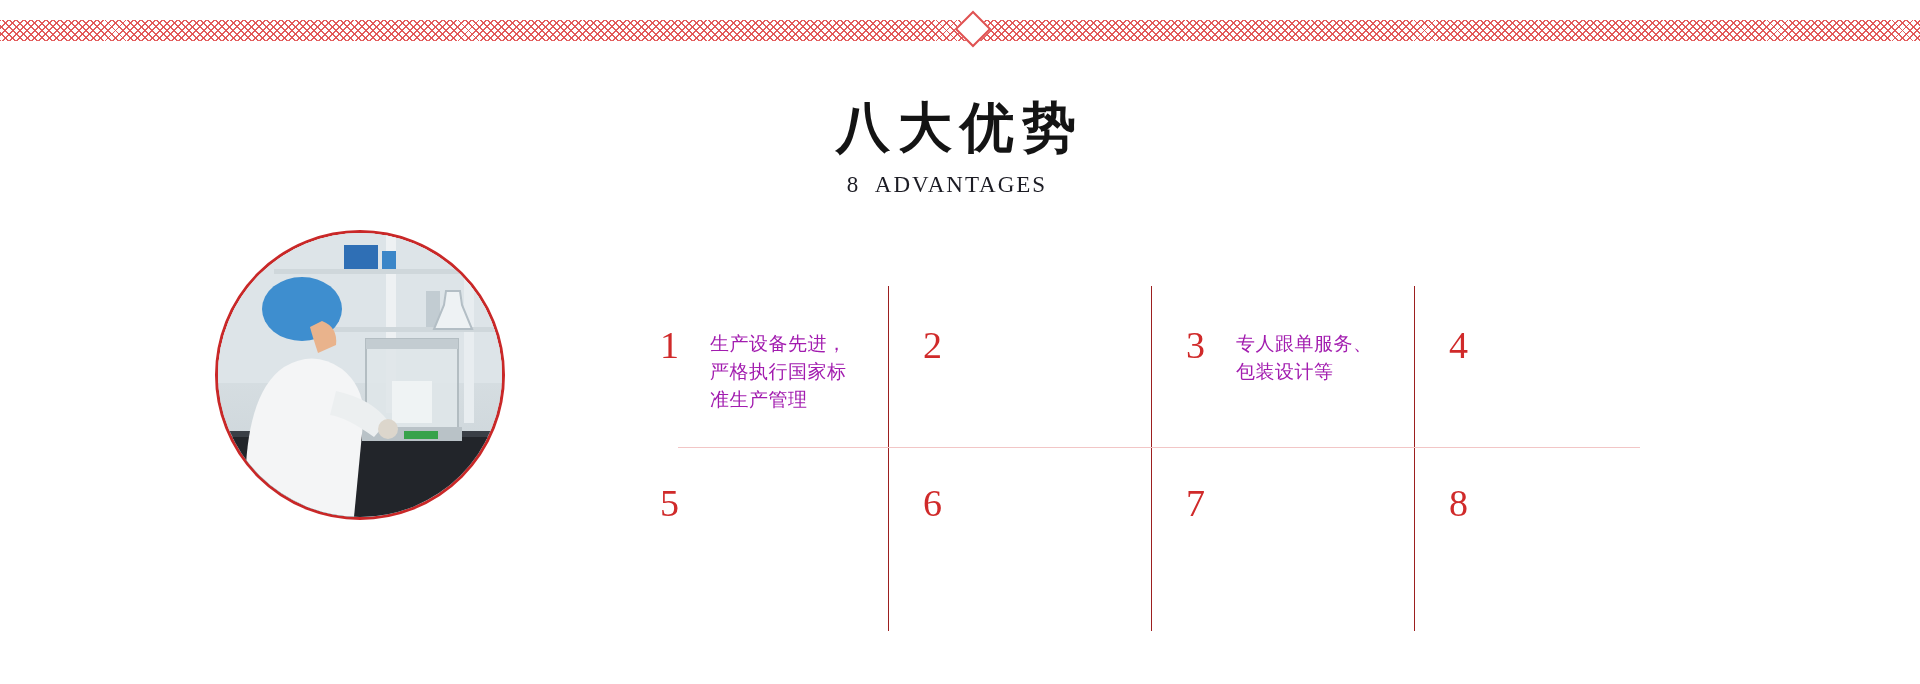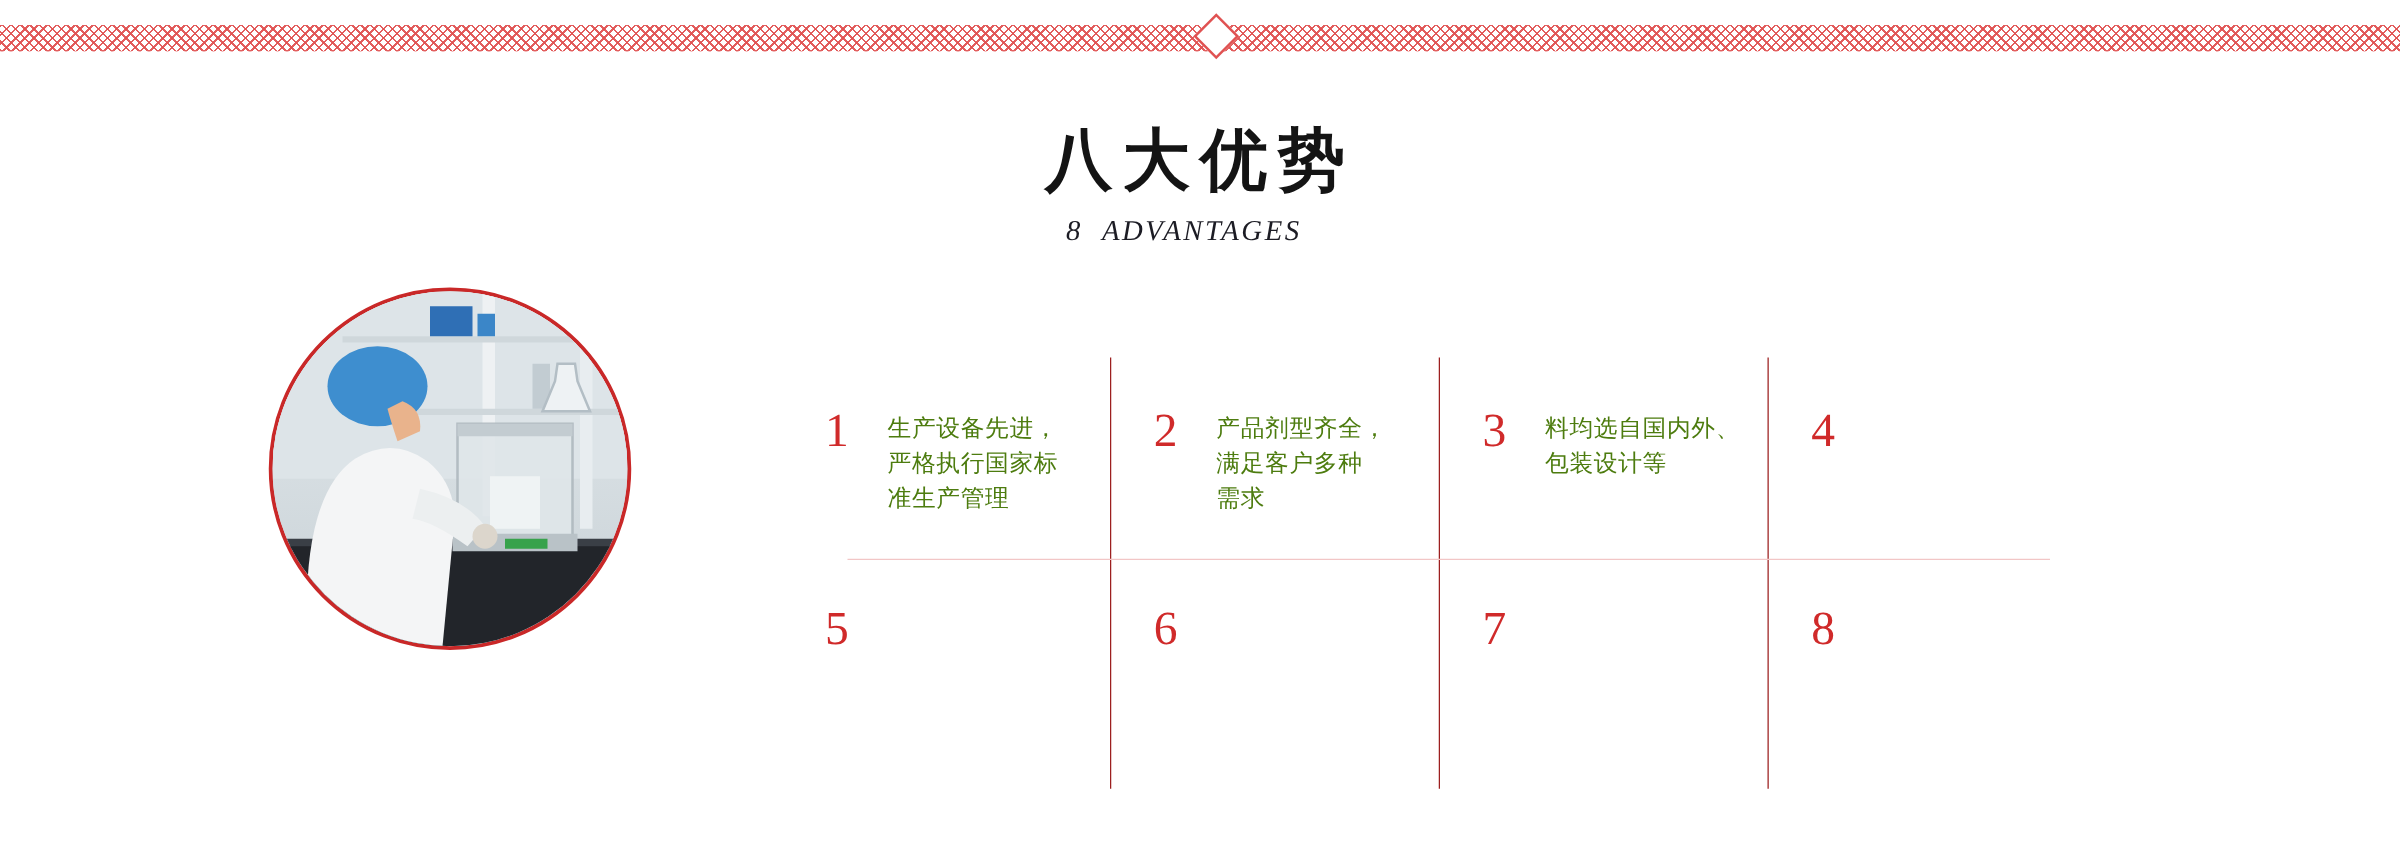--- a/index.html
+++ b/index.html
@@ -13,40 +13,40 @@
       repeating-linear-gradient(135deg, rgba(224,80,80,.92) 0 1.4px, transparent 1.4px 5.2px, rgba(224,80,80,.92) 5.2px 6.6px, transparent 6.6px 10.4px);}
   .band-diamond{position:absolute;left:960px;top:-4px;width:22px;height:22px;
     background:#fff;border:2px solid #e05252;transform:rotate(45deg);}
 
   
   .title{position:absolute;left:0;top:92px;width:1920px;text-align:center;
     font-family:"Liberation Serif","DejaVu Serif",serif;font-weight:700;
     font-size:54px;letter-spacing:8px;color:#141414;}
   .subtitle{position:absolute;left:0;top:172px;width:1894px;text-align:center;
     font-family:"Liberation Serif","DejaVu Serif",serif;font-size:23px;
-    letter-spacing:2px;word-spacing:8px;color:#1c1c24;font-style:italic;}
+    letter-spacing:2px;word-spacing:8px;color:#1c1c24;}
 
   
   .photo{position:absolute;left:215px;top:230px;width:284px;height:284px;
     border-radius:50%;border:3px solid #c92828;overflow:hidden;background:#d7dde0;}
 
   
   .vline{position:absolute;top:286px;width:1px;height:345px;background:#9c1f1f;}
   .v1{left:888px}.v2{left:1151px}.v3{left:1414px}
   .hline{position:absolute;top:447px;left:678px;width:962px;height:1px;background:#f2c6c6;}
 
   .cell{position:absolute;width:250px;}
   .c1{left:660px;top:330px}.c2{left:923px;top:330px}.c3{left:1186px;top:330px}.c4{left:1449px;top:330px}
   .c5{left:660px;top:488px}.c6{left:923px;top:488px}.c7{left:1186px;top:488px}.c8{left:1449px;top:488px}
   .num{position:absolute;left:0;top:-4px;
     font-family:"Liberation Serif","DejaVu Serif",serif;
     font-size:38px;line-height:1;color:#d02a2a;}
   .txt{margin-left:50px;width:170px;
     font-family:"Liberation Serif","DejaVu Serif",serif;
-    font-size:19px;line-height:28px;letter-spacing:.5px;color:#4d7c0f;white-space:pre-line;}
+    font-size:19px;line-height:28px;letter-spacing:.5px;color:#a21caf;white-space:pre-line;}
 </style>
 </head>
 <body>
 
 <div class="page">
 
   <div class="band">
     <div class="band-diamond"></div>
   </div>
 
@@ -92,27 +92,24 @@
   <div class="hline"></div>
 
   <div class="cell c1">
     <span class="num">1</span>
     <div class="txt">生产设备先进，
 严格执行国家标
 准生产管理</div>
   </div>
   <div class="cell c2">
     <span class="num">2</span>
-    <div class="txt">产品剂型齐全，
-满足客户多种
-需求</div>
   </div>
   <div class="cell c3">
     <span class="num">3</span>
-    <div class="txt">料均选自国内外、
+    <div class="txt">专人跟单服务、
 包装设计等</div>
   </div>
   <div class="cell c4">
     <span class="num">4</span>
   </div>
   <div class="cell c5">
     <span class="num">5</span>
   </div>
   <div class="cell c6">
     <span class="num">6</span>

